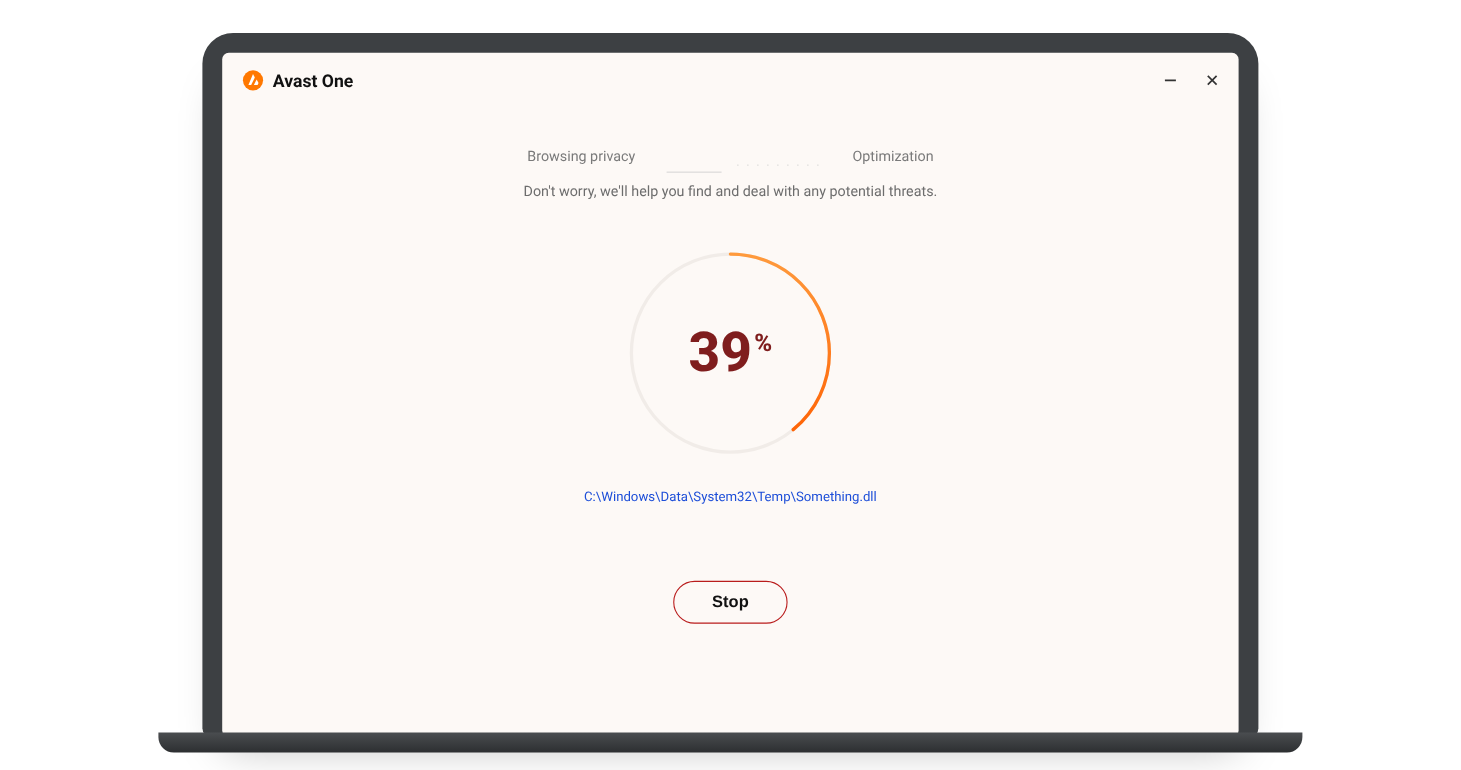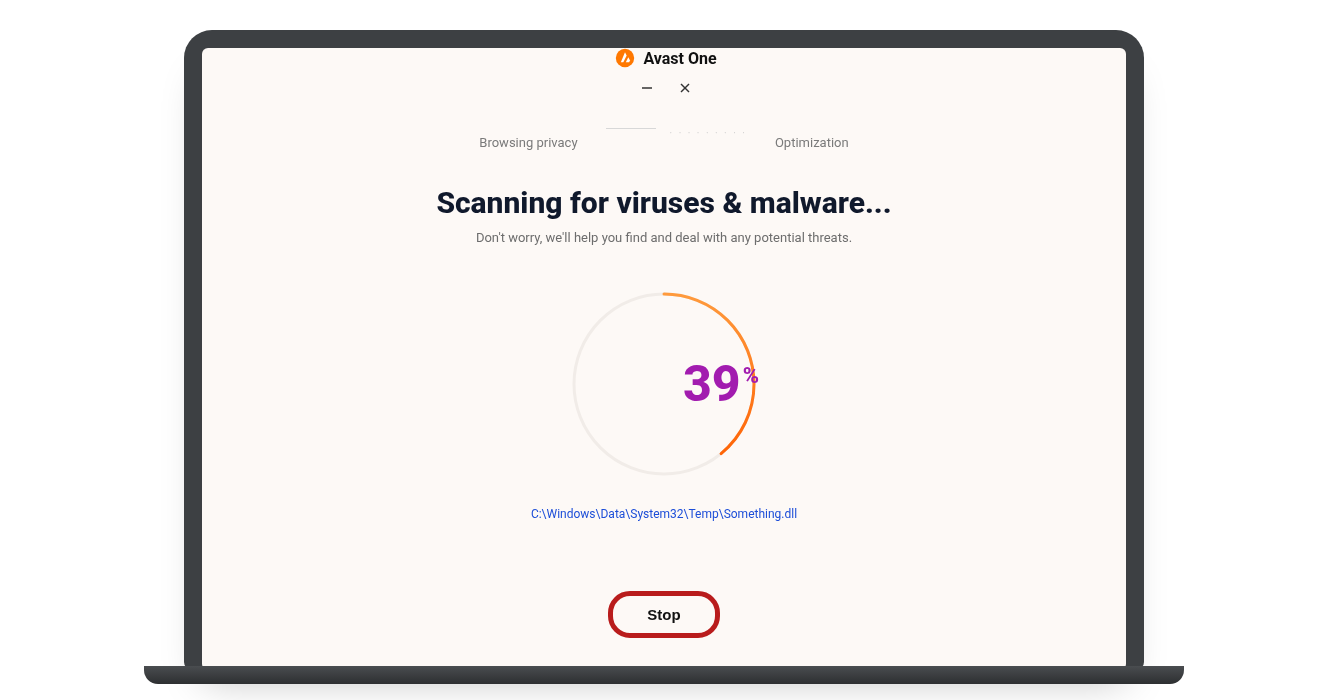--- a/index.html
+++ b/index.html
@@ -39,21 +39,20 @@
     overflow: hidden;
     display: flex;
     flex-direction: column;
   }
   .titlebar {
     display: flex;
     align-items: center;
     justify-content: space-between;
     height: 50px;
     padding: 0 14px 0 18px;
-    flex-direction: column;
   }
   .brand {
     display: flex;
     align-items: center;
     gap: 8px;
   }
   .brand-title {
     font-size: 16px;
     font-weight: 700;
     color: #111;
@@ -71,21 +70,21 @@
     width: 20px;
     height: 20px;
     display: flex;
     align-items: center;
     justify-content: center;
     cursor: pointer;
     color: #222;
   }
   .steps {
     display: flex;
-    align-items: flex-start;
+    align-items: flex-end;
     justify-content: center;
     gap: 14px;
     margin-top: 30px;
   }
   .step {
     font-size: 13px;
     color: #7a7a7a;
     padding: 7px 14px;
     border-radius: 16px;
   }
@@ -139,23 +138,23 @@
     fill: none;
     stroke: url(#grad);
     stroke-width: 3;
     stroke-linecap: round;
   }
   .percent {
     position: absolute;
     inset: 0;
     display: flex;
     align-items: center;
-    justify-content: flex-end;
+    justify-content: center;
     font-weight: 800;
-    color: #a21caf;
+    color: #7f1d1d;
   }
   .percent-num {
     font-size: 50px;
     line-height: 1;
   }
   .percent-sym {
     font-size: 22px;
     margin-top: -18px;
     margin-left: 2px;
     font-weight: 800;
@@ -165,21 +164,21 @@
     margin-top: 28px;
     font-size: 12px;
     color: #1d4ed8;
   }
   .actions {
     display: flex;
     justify-content: center;
     margin-top: 70px;
   }
   .stop-btn {
-    border: 5px solid #b91c1c;
+    border: 1px solid #b91c1c;
     background: transparent;
     padding: 10px 34px;
     border-radius: 22px;
     font-size: 15px;
     font-weight: 600;
     color: #111;
     cursor: pointer;
   }
 </style>
 </head>
@@ -214,21 +213,20 @@
       </div>
     </div>
 
     <div class="steps">
       <span class="step">Browsing privacy</span>
       <span class="connector solid"></span>
       <span class="connector">· · · · · · · · ·</span>
       <span class="step">Optimization</span>
     </div>
 
-    <h1 class="headline">Scanning for viruses &amp; malware...</h1>
     <p class="subtext">Don't worry, we'll help you find and deal with any potential threats.</p>
 
     <div class="progress-wrap">
       <div class="progress-ring">
         <svg width="190" height="190" viewBox="0 0 190 190">
           <defs>
             <linearGradient id="grad" x1="0%" y1="0%" x2="100%" y2="0%">
               <stop offset="0%" stop-color="#ff5e00"></stop>
               <stop offset="100%" stop-color="#ff9a3c"></stop>
             </linearGradient>

